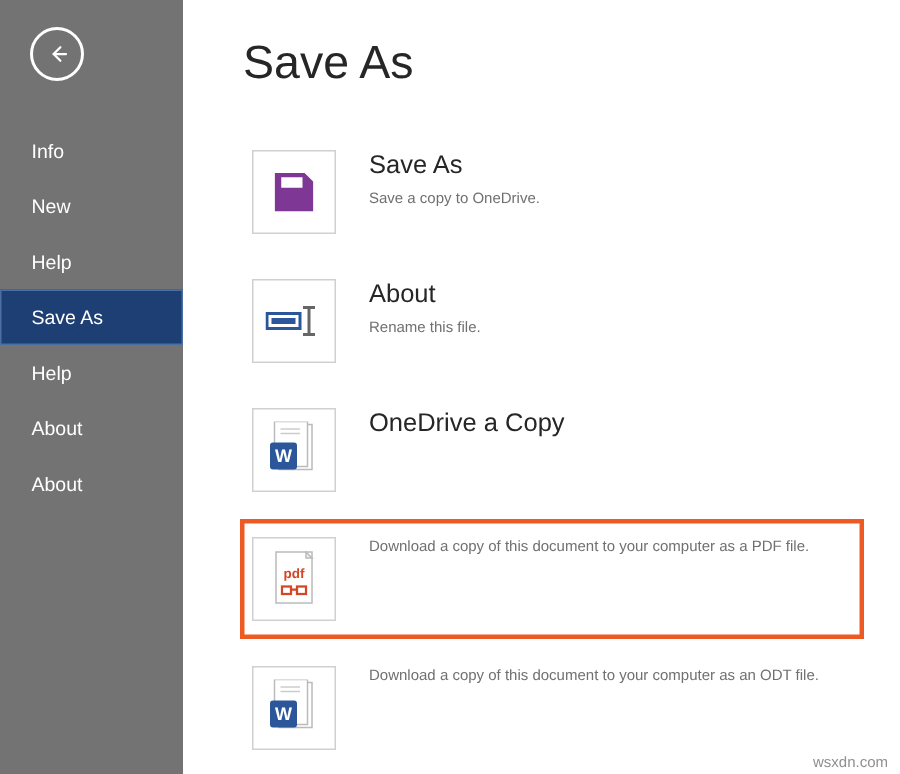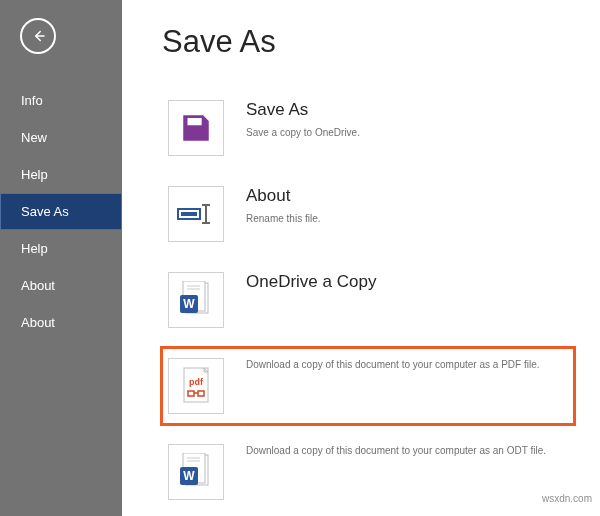--- a/index.html
+++ b/index.html
@@ -68,21 +68,21 @@
       font-weight: 400;
       margin-bottom: 6px;
     }
     .option-desc {
       font-size: 10px;
       color: #707070;
       line-height: 1.3;
     }
     .watermark {
       position: absolute;
-      right: 8px; bottom: 12px;
+      right: 8px; bottom: 2px;
       font-size: 10px;
       color: #909090;
     }
   </style>
 </head>
 <body>
 
 <div class="sidebar">
   <div class="back-btn">
     <svg width="18" height="18" viewBox="0 0 24 24" fill="none" stroke="#fff" stroke-width="2">

